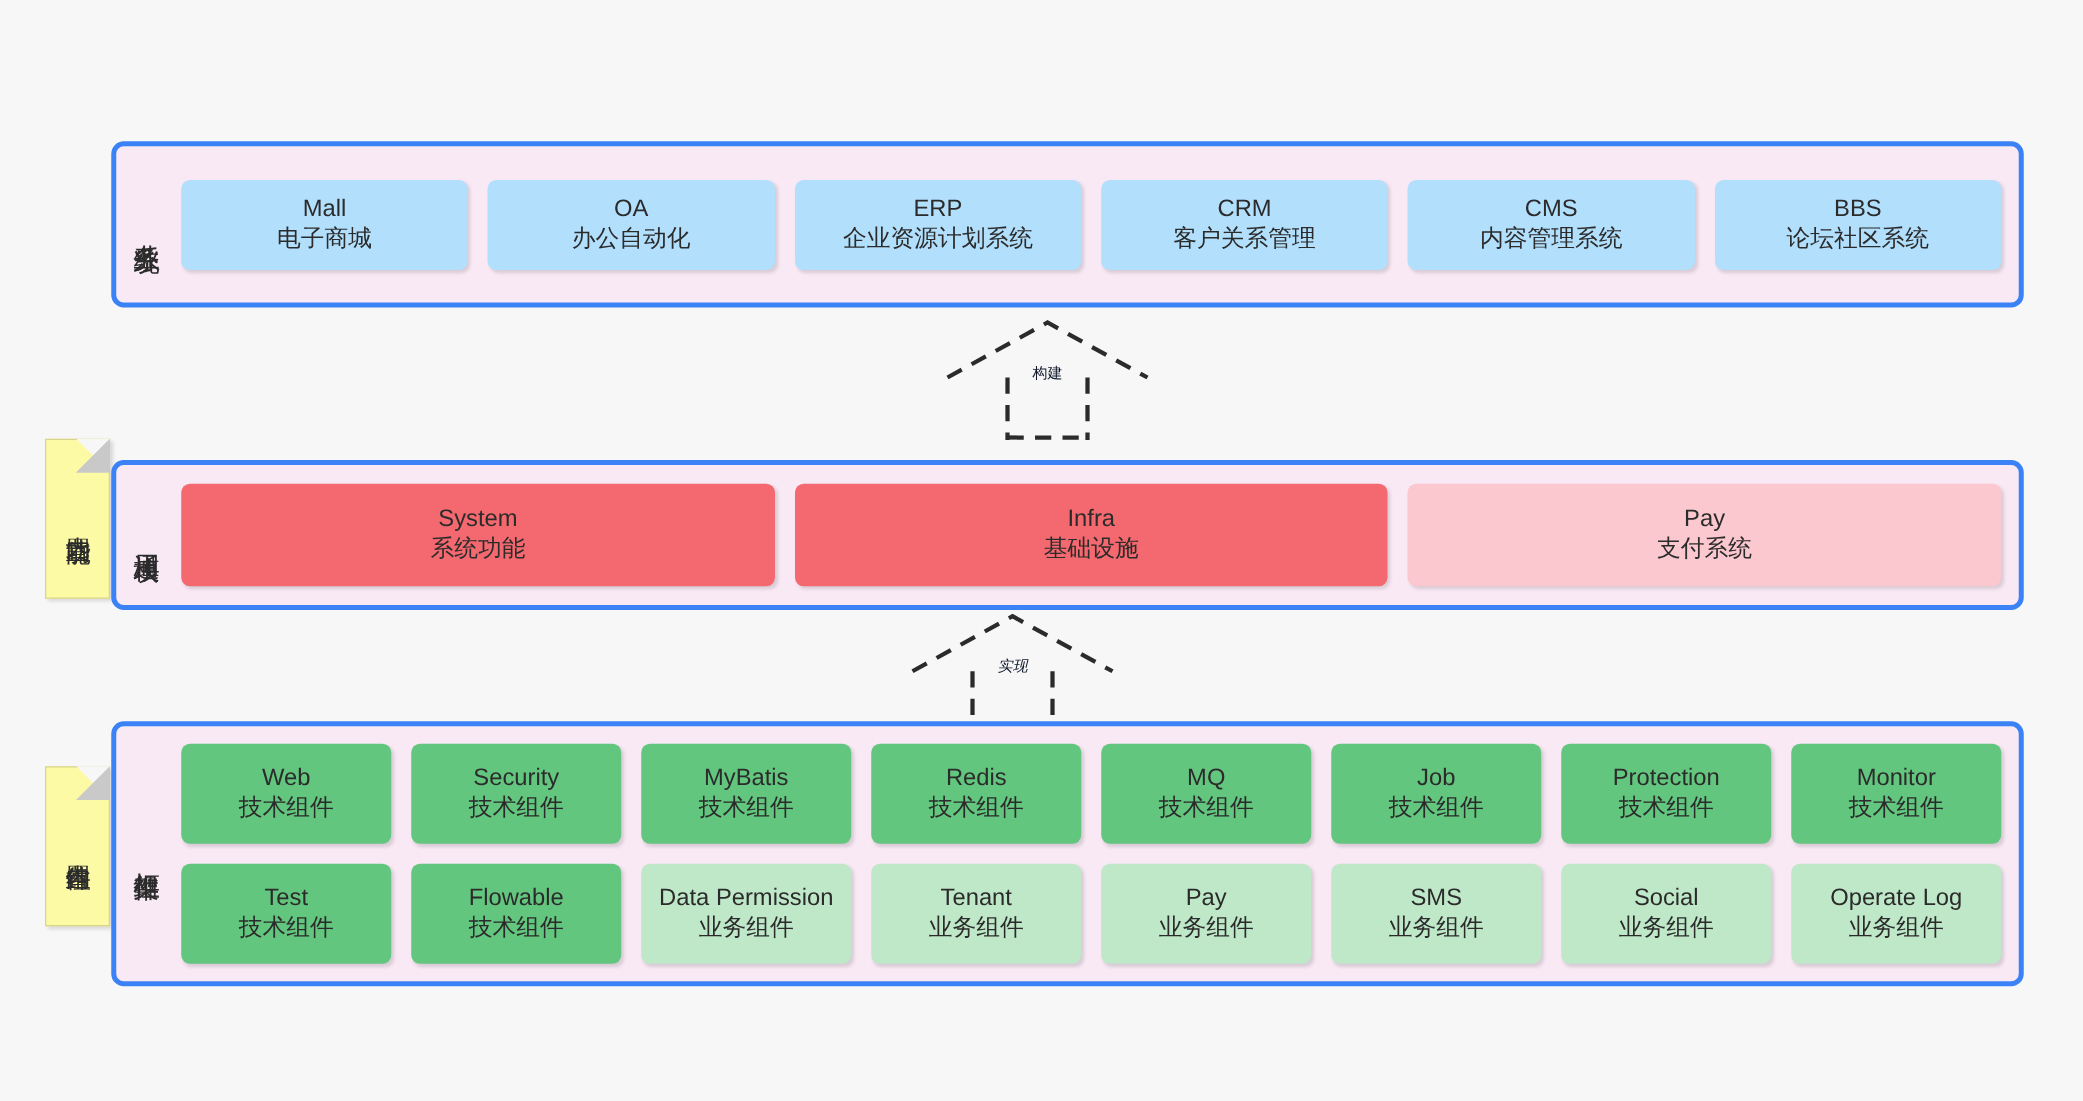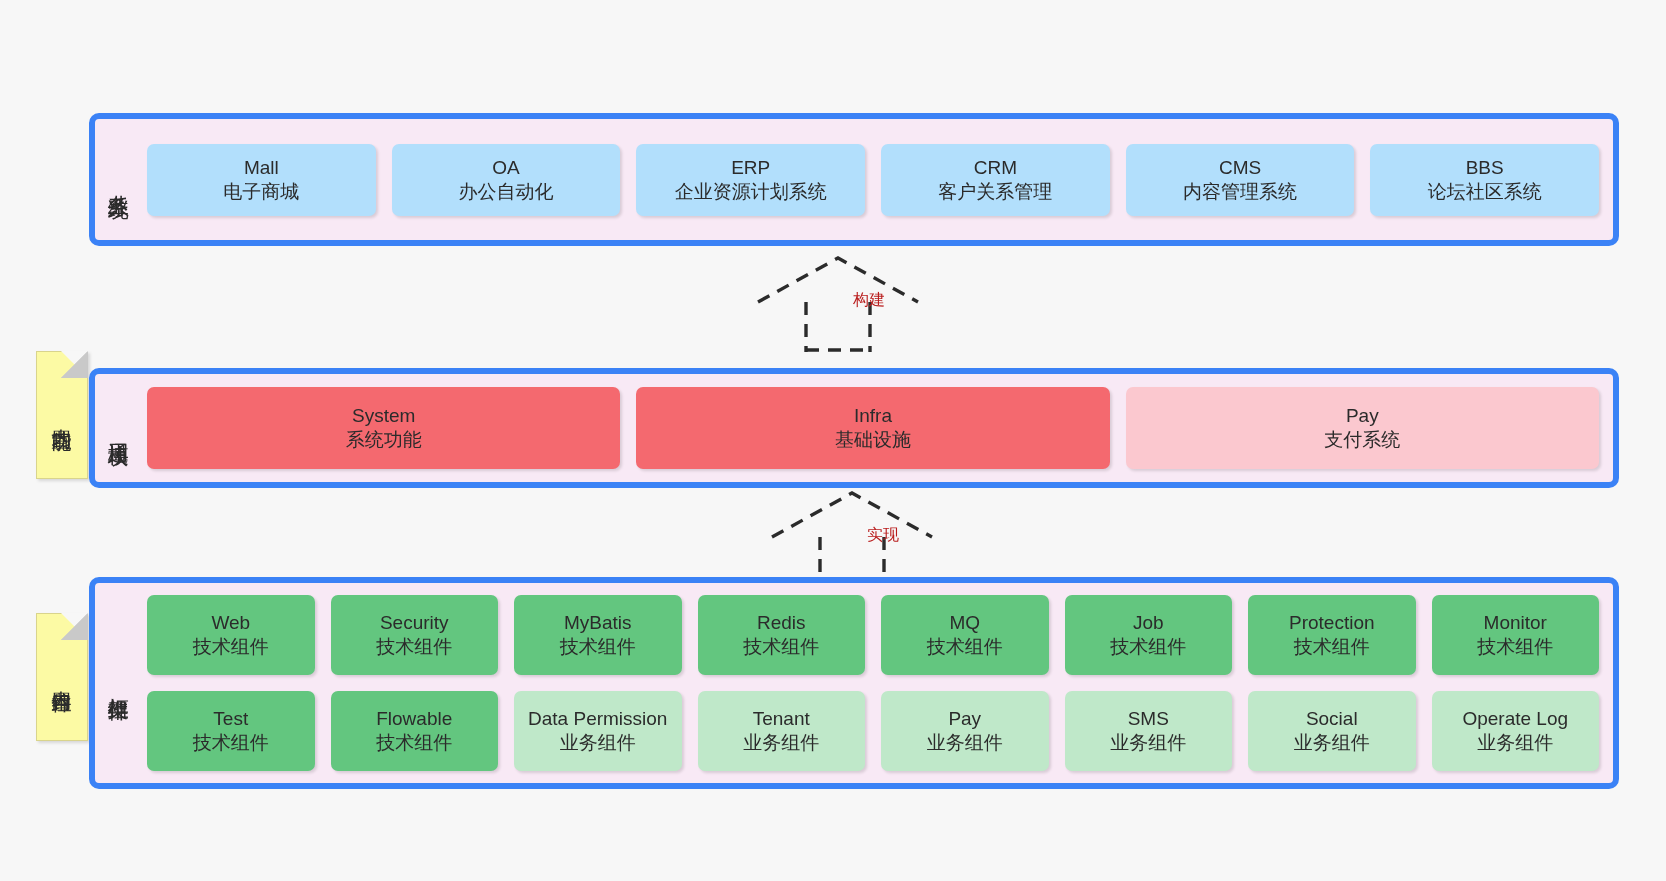--- a/index.html
+++ b/index.html
@@ -11,21 +11,21 @@
     color:#2b2b2b;
     overflow:hidden;
     position:relative;
   }
   .canvas{position:absolute;inset:0;}
 
   
   .layer{
     position:absolute;
     background:#f8e9f5;
-    border:6px solid #3b82f6;
+    border:4px solid #3b82f6;
     border-radius:10px;
     box-sizing:border-box;
     display:flex;
     align-items:stretch;
   }
   .layer-title{
     width:46px;
     flex:0 0 46px;
     display:flex;
     align-items:center;
@@ -131,33 +131,32 @@
   }
   #note-common {left:36px; top:351px; height:128px;}
   #note-frame  {left:36px; top:613px; height:128px;}
 
   
   .arrow{
     position:absolute;
     width:180px;height:100px;
   }
   #arrow-build   {left:748px; top:252px;}
-  #arrow-realize {left:762px; top:487px;}
+  #arrow-realize {left:720px; top:487px;font-style:italic;}
   .arrow svg{display:block;overflow:visible;}
   .arrow-label{
     position:absolute;
     left:50%;
     transform:translateX(-50%);
     top:38px;
-    font-size:16px;
-    color:#b91c1c;
+    font-size:12px;
+    color:#0f172a;
     background:transparent;
     white-space:nowrap;
     user-select:none;
-    margin-left:31px;
   }
 </style>
 </head>
 <body>
 
 <div class="canvas">
 
   <div class="layer" id="layer-business">
     <div class="layer-title">业务系统</div>
     <div class="layer-body">

